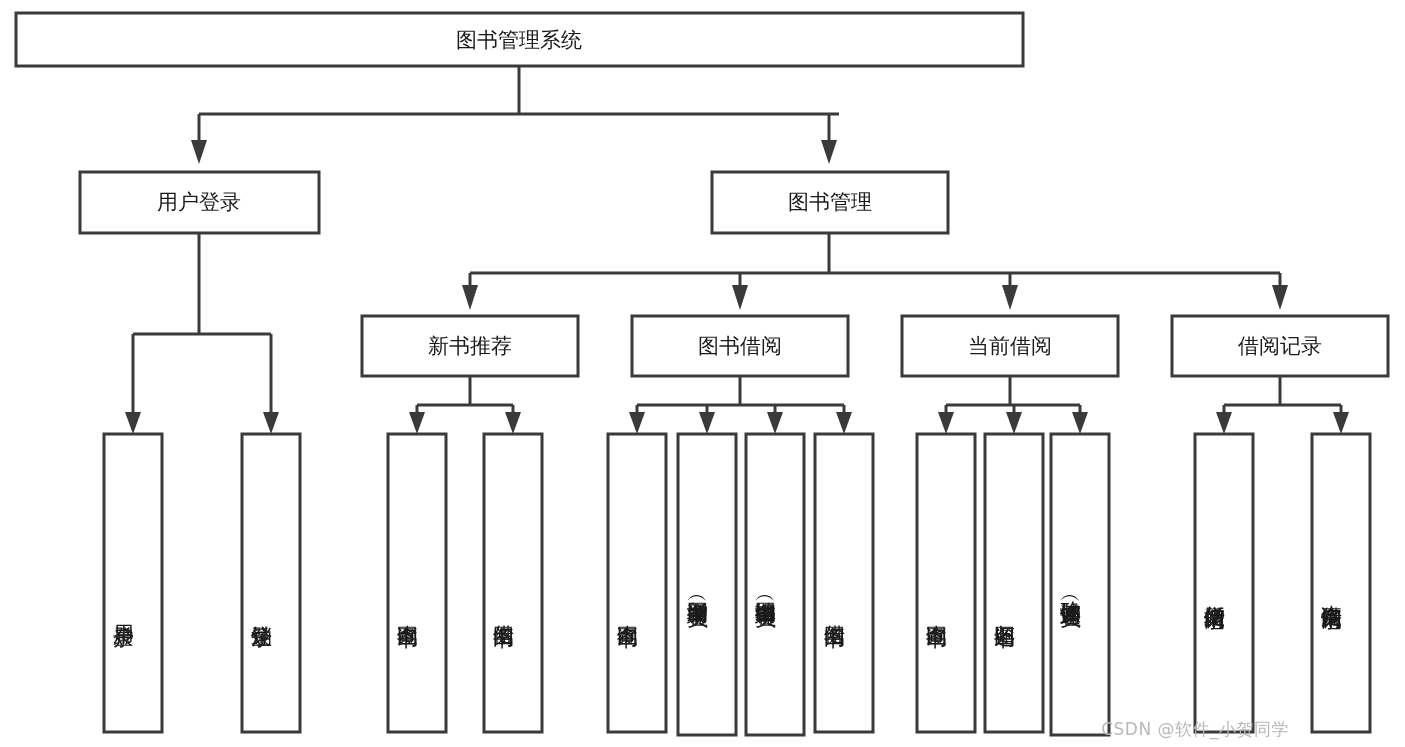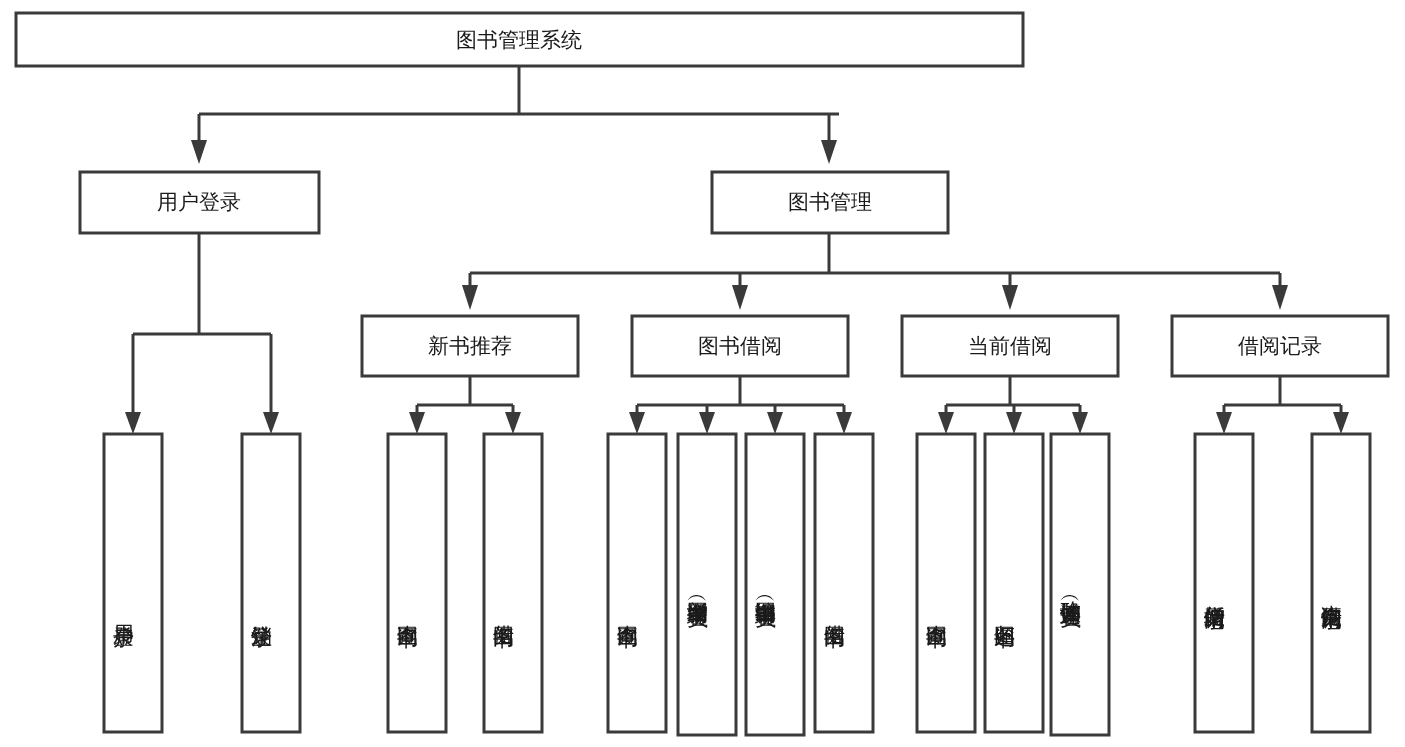--- a/index.html
+++ b/index.html
@@ -203,13 +203,14 @@
   <div class="node-label-v" style="left:754px; top:443px; height:290px;">编辑图书（管理员）</div>
   <div class="node-label-v" style="left:823px; top:510px; height:200px;">借阅图书</div>
 
   <div class="node-label-v" style="left:925px; top:510px; height:200px;">查询图书</div>
   <div class="node-label-v" style="left:993px; top:510px; height:200px;">归还图书</div>
   <div class="node-label-v" style="left:1059px; top:443px; height:290px;">确认归还（管理员）</div>
 
   <div class="node-label-v" style="left:1203px; top:460px; height:262px;">新增借阅记录</div>
   <div class="node-label-v" style="left:1320px; top:460px; height:262px;">查询借阅记录</div>
 
+  <div class="watermark">CSDN @软件_小贺同学</div>
 </div>
 
 </body></html>

